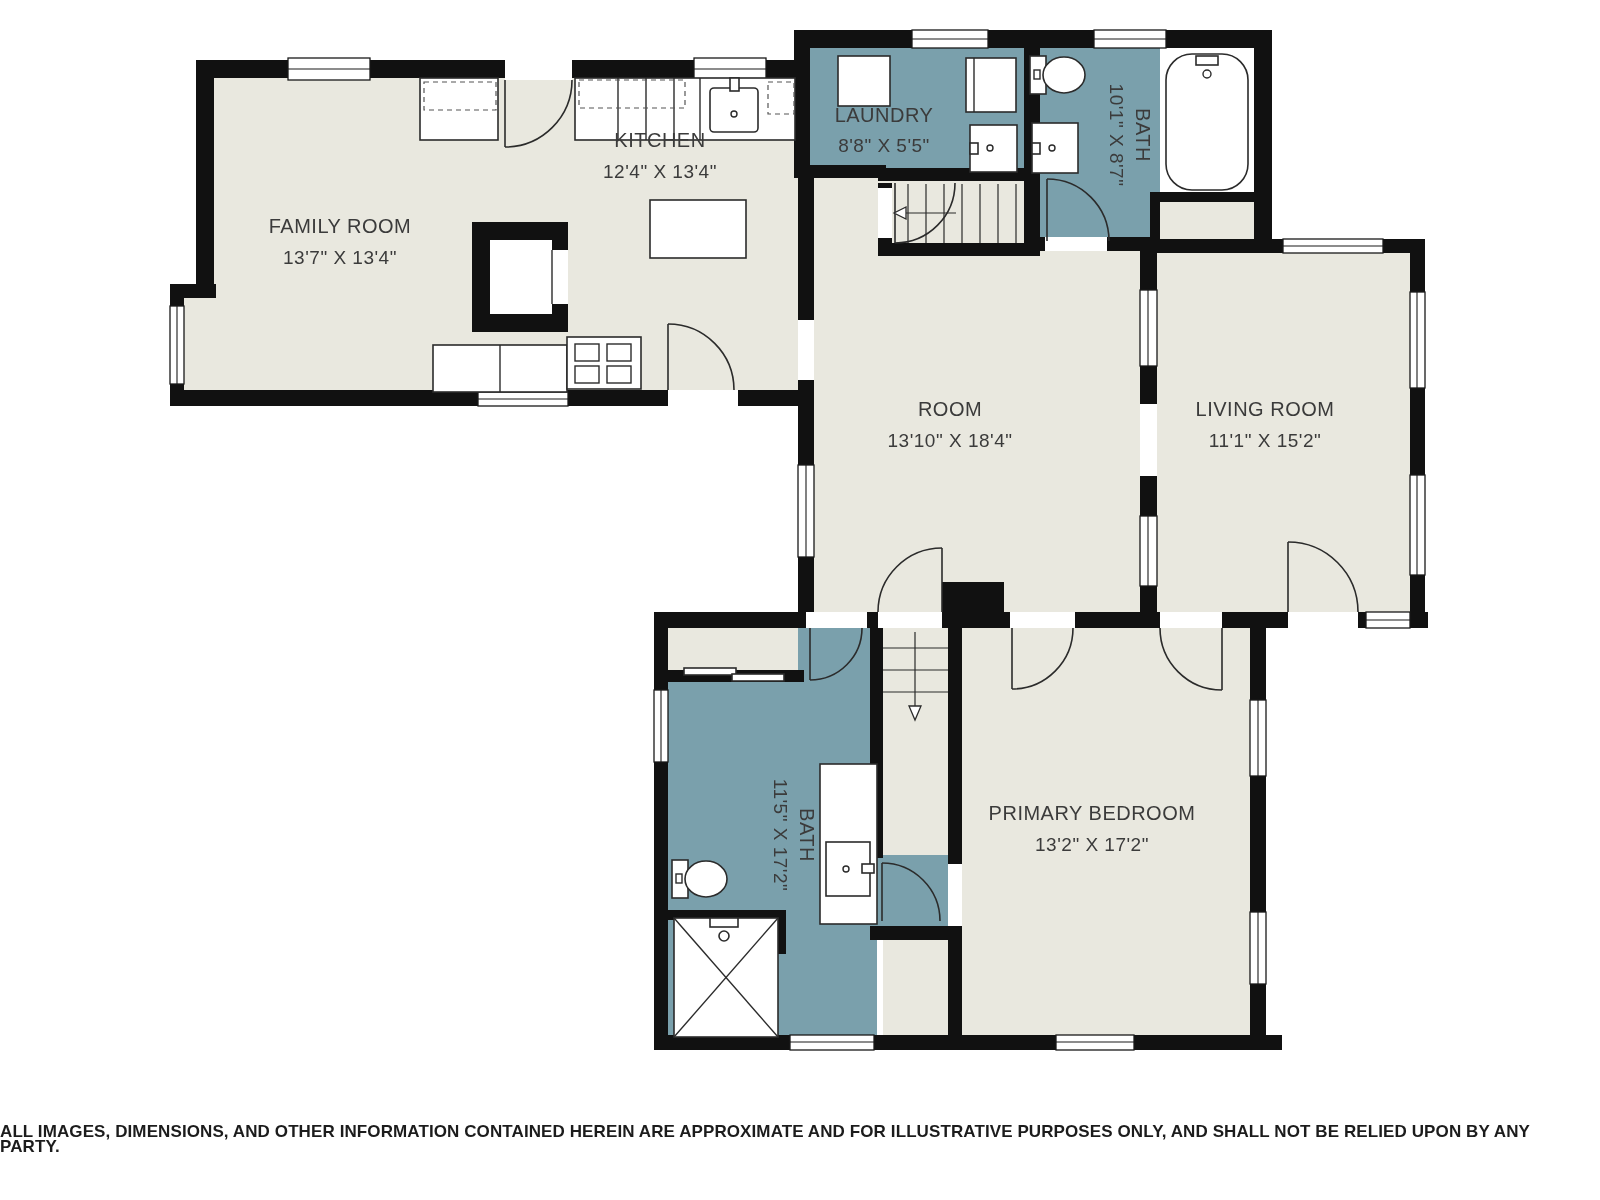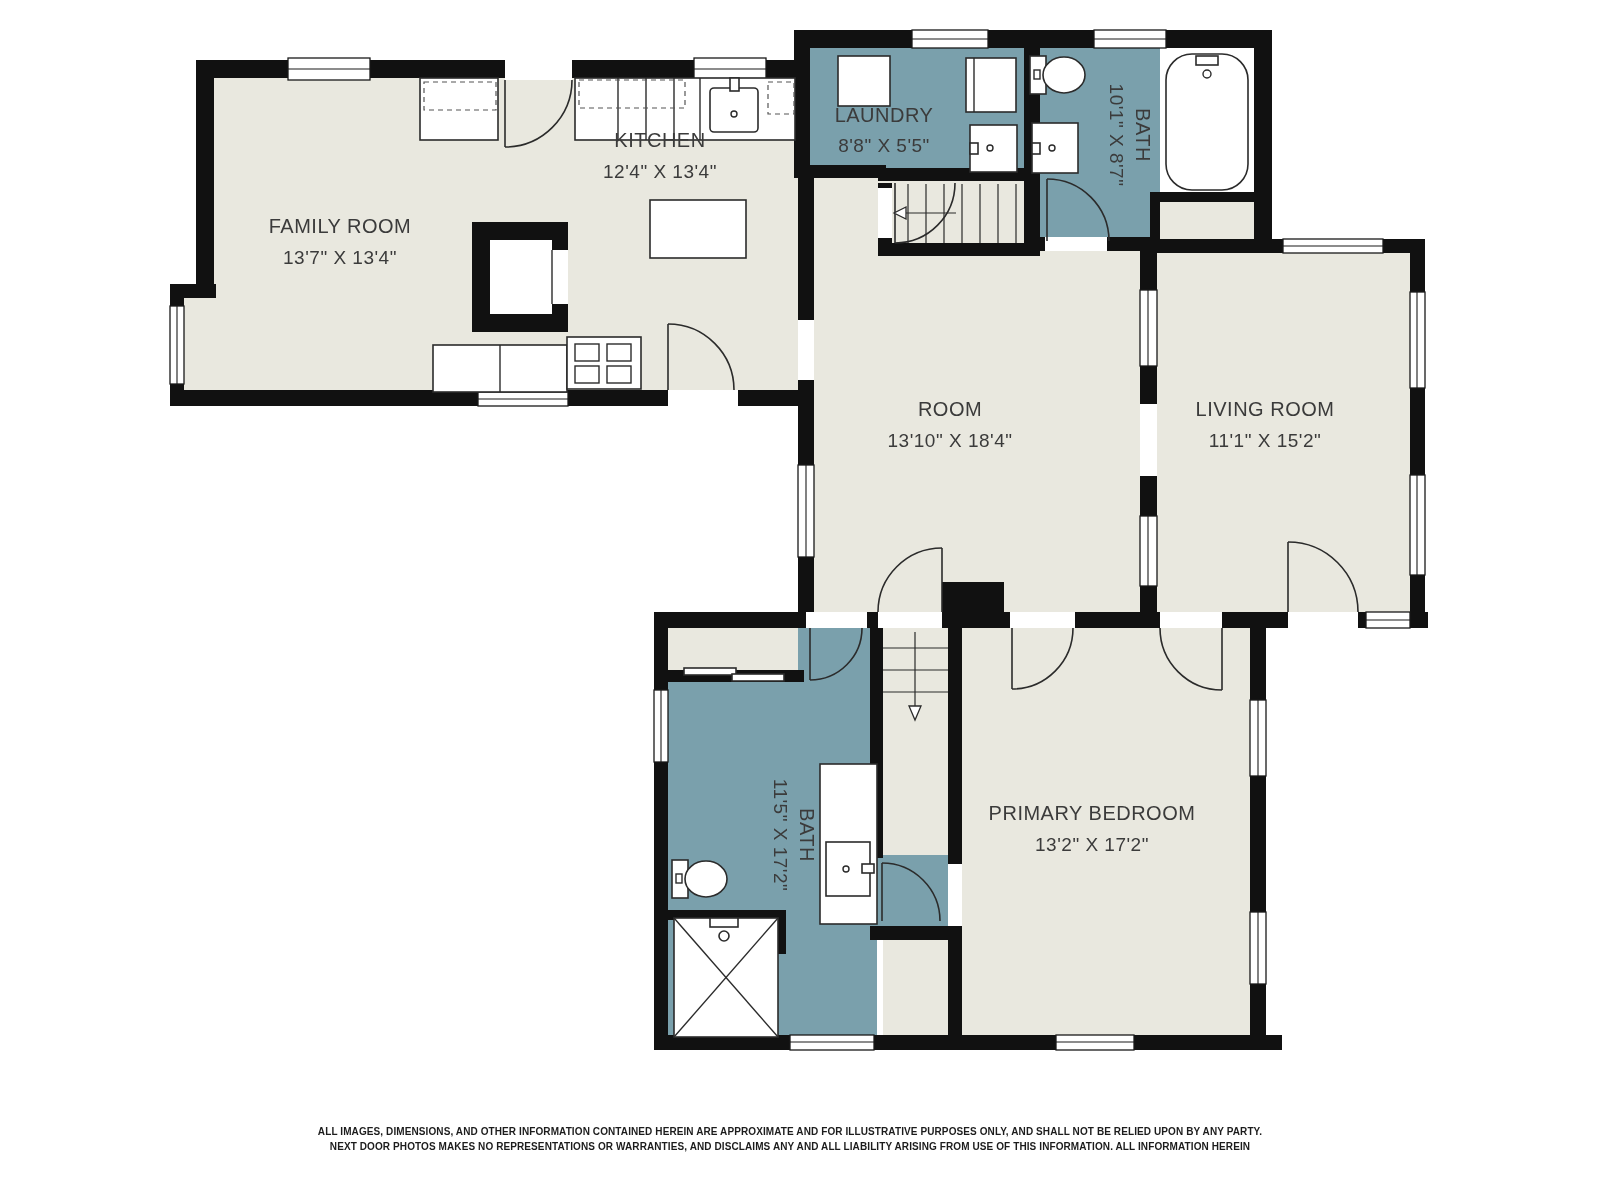--- a/index.html
+++ b/index.html
@@ -1,22 +1,22 @@
 <!DOCTYPE html>
 <html><head>
 <meta charset="utf-8">
 <style>
   html,body{margin:0;padding:0;background:#ffffff;width:1600px;height:1200px;overflow:hidden;
     font-family:"Liberation Sans", sans-serif;}
   #stage{position:relative;width:1600px;height:1200px;background:#fff;}
   svg{position:absolute;left:0;top:0;}
   svg text{font-family:"Liberation Sans", sans-serif;fill:#3b3b3b;font-size:20px;letter-spacing:.5px;}
   svg text.dims{font-size:19px;}
-  #disclaimer{position:absolute;left:0;top:1124px;width:1580px;text-align:center;
-    font-size:10px;font-weight:700;color:#1c1c1c;line-height:15px;letter-spacing:.1px;}
+  #disclaimer{position:absolute;left:0;top:1124px;width:1580px;text-align:left;
+    font-size:17px;font-weight:700;color:#1c1c1c;line-height:15px;letter-spacing:.1px;}
   .wall{fill:#111111;}
   .beige{fill:#e9e8df;}
   .wet{fill:#7aa0ac;}
   .fix{fill:#ffffff;stroke:#2b2b2b;stroke-width:1.6;}
   .thin{fill:none;stroke:#2b2b2b;stroke-width:1.4;}
   .arc{fill:none;stroke:#2b2b2b;stroke-width:1.6;}
   .win{fill:#ffffff;stroke:#1a1a1a;stroke-width:1.3;}
   .wline{stroke:#1a1a1a;stroke-width:1.1;}
   .open{fill:#ffffff;}
   .dash{fill:none;stroke:#555;stroke-width:1.2;stroke-dasharray:5 4;}
@@ -336,15 +336,14 @@
     <text x="800" y="835" text-anchor="middle" transform="rotate(90 800 835)">BATH</text>
     <text x="774" y="835" text-anchor="middle" class="dims" transform="rotate(90 774 835)">11'5" X 17'2"</text>
 
     <text x="1092" y="820" text-anchor="middle">PRIMARY BEDROOM</text>
     <text x="1092" y="851" text-anchor="middle" class="dims">13'2" X 17'2"</text>
   </g>
 </svg>
 
 <div id="disclaimer">
   <div>ALL IMAGES, DIMENSIONS, AND OTHER INFORMATION CONTAINED HEREIN ARE APPROXIMATE AND FOR ILLUSTRATIVE PURPOSES ONLY, AND SHALL NOT BE RELIED UPON BY ANY PARTY.</div>
-  <div>NEXT DOOR PHOTOS MAKES NO REPRESENTATIONS OR WARRANTIES, AND DISCLAIMS ANY AND ALL LIABILITY ARISING FROM USE OF THIS INFORMATION. ALL INFORMATION HEREIN</div>
 </div>
 </div>
 
 </body></html>

